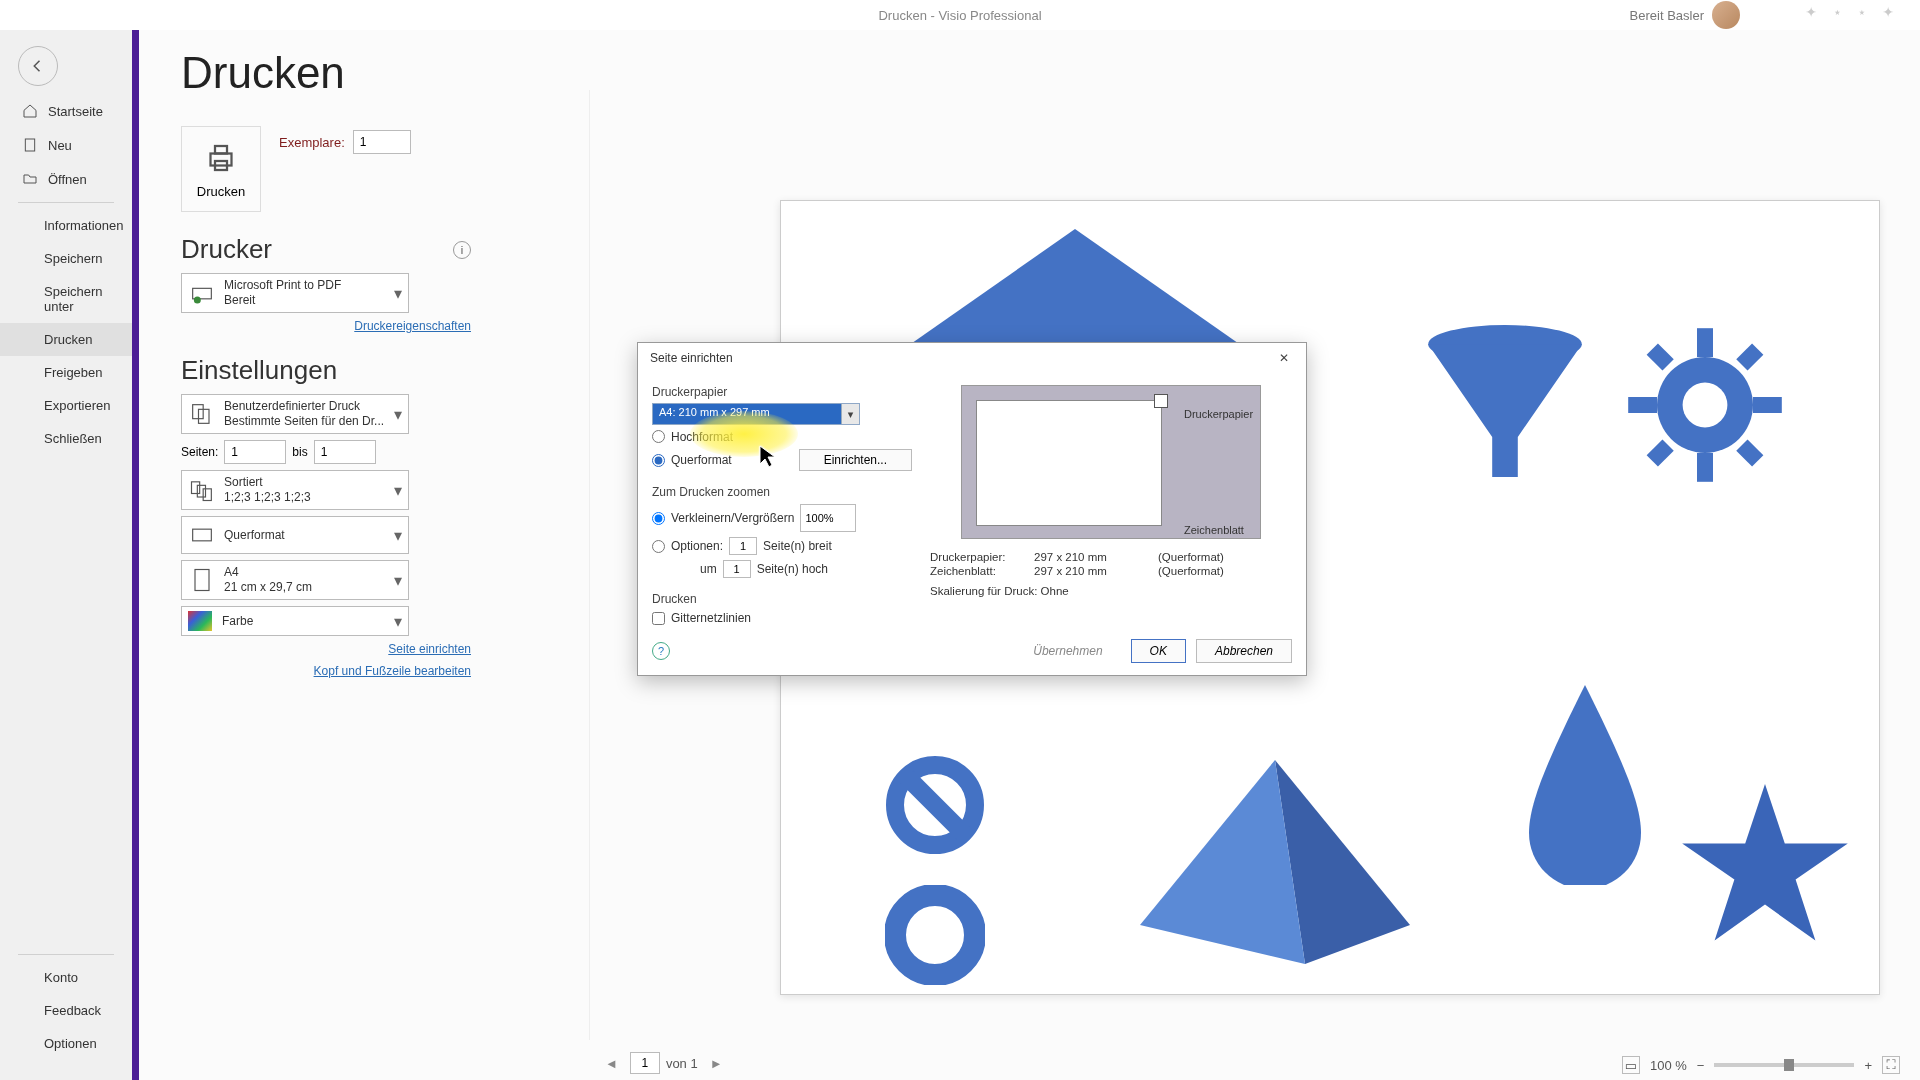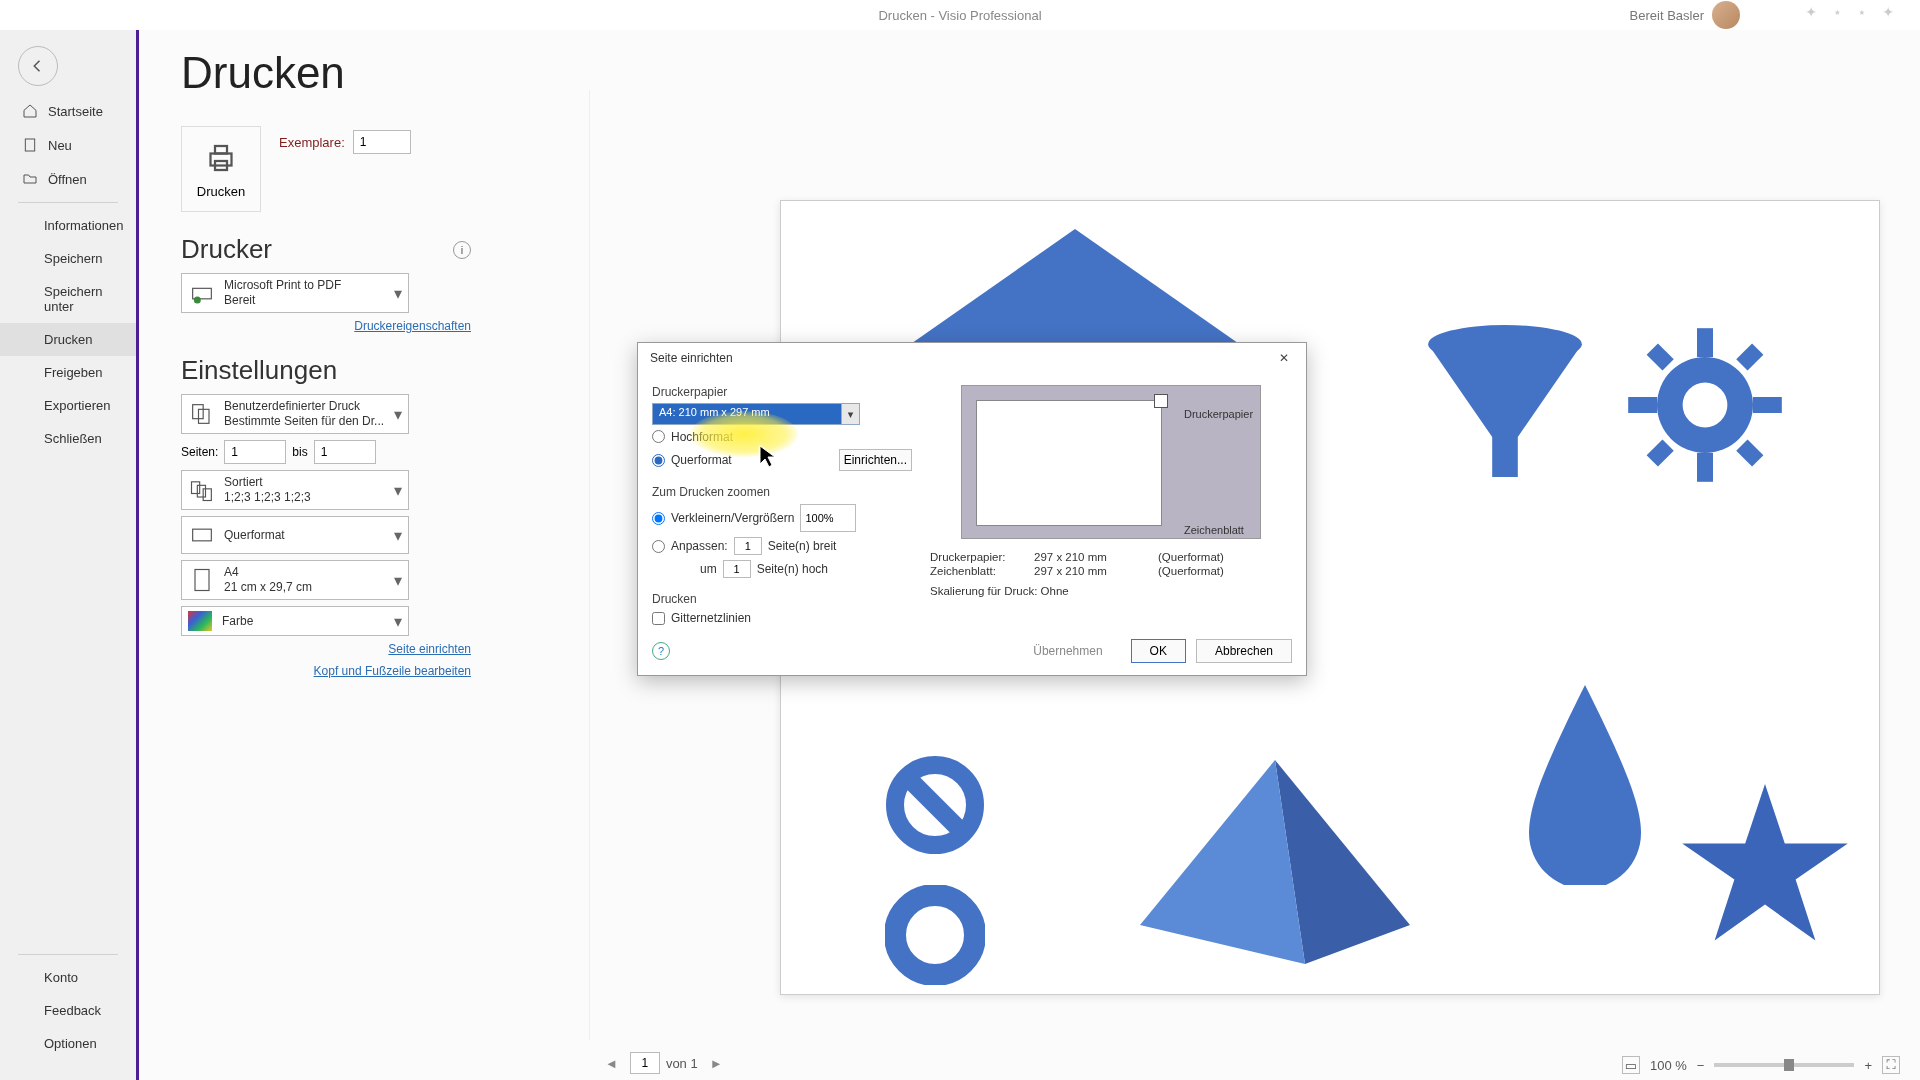--- a/index.html
+++ b/index.html
@@ -10,21 +10,21 @@
 .titlebar .title { margin: 0 auto; }
 .titlebar .user { position: absolute; right: 180px; display: flex; align-items: center; gap: 8px; color: #777; }
 .titlebar .avatar { width: 28px; height: 28px; border-radius: 50%; background: linear-gradient(135deg,#d8b090,#b88860); }
 .titlebar .decor { position: absolute; right: 20px; top: 4px; color: #ccc; font-size: 14px; letter-spacing: 6px; }
 
 
 .back-btn { position: absolute; left: 18px; top: 46px; width: 40px; height: 40px; border: 1px solid #bbb; border-radius: 50%; display: flex; align-items: center; justify-content: center; color: #555; z-index: 5; }
 .back-btn svg { width: 18px; height: 18px; }
 
 
-.sidebar { position: absolute; left: 0; top: 30px; bottom: 0; width: 139px; background: #f0f0f0; border-right: 3px solid #4c1d95; padding-top: 64px; display: flex; flex-direction: column; }
+.sidebar { position: absolute; left: 0; top: 30px; bottom: 0; width: 139px; background: #f0f0f0; border-right: 7px solid #4c1d95; padding-top: 64px; display: flex; flex-direction: column; }
 .sidebar .nav-item { display: flex; align-items: center; gap: 10px; padding: 9px 14px 9px 22px; font-size: 13px; color: #333; }
 .sidebar .nav-item.icon-item svg { width: 16px; height: 16px; }
 .sidebar .nav-item.selected { background: #e0e0e0; }
 .sidebar .divider { height: 1px; background: #d0d0d0; margin: 6px 18px; }
 .sidebar .noicon { padding-left: 44px; }
 .sidebar .bottom { margin-top: auto; margin-bottom: 20px; }
 
 
 .main { position: absolute; left: 139px; top: 30px; right: 0; bottom: 0; background: #fbfbfb; }
 .page-title { font-size: 44px; font-weight: 300; color: #222; margin: 18px 0 18px 42px; }
@@ -81,40 +81,40 @@
 .dialog .tabs { display: flex; gap: 10px; padding: 2px 10px; border-bottom: 1px solid #eee; }
 .dialog .tab { padding: 4px 3px; color: #555; font-size: 12px; }
 .dialog .tab.active { color: #000; border-bottom: 2px solid #888; }
 .dialog .body { display: flex; gap: 18px; padding: 12px 14px 4px 14px; }
 .dialog .left-col { width: 260px; }
 .dialog .group-label { margin-bottom: 4px; color: #444; }
 .dialog .paper-select { width: 208px; height: 22px; border: 1px solid #8fa8c7; background: #2a69c2; color: #fff; font-size: 11px; padding: 2px 6px; position: relative; }
 .dialog .paper-select .dd-btn { position: absolute; right: 0; top: 0; width: 18px; height: 100%; background: #e8e8e8; border-left: 1px solid #9ab; color: #444; display: flex; align-items: center; justify-content: center; }
 .dialog .radio-row { display: flex; align-items: flex-start; gap: 6px; margin-top: 5px; font-size: 12px; }
 .dialog .radio-row input { accent-color: #2a69c2; }
-.dialog .setup-btn { margin-left: auto; border: 1px solid #bbb; padding: 3px 4px; font-size: 12px; background: #fafafa; }
+.dialog .setup-btn { margin-left: auto; border: 1px solid #bbb; padding: 3px 24px; font-size: 12px; background: #fafafa; }
 .dialog .zoom-group { margin-top: 14px; }
 .dialog .zoom-row { display: flex; align-items: center; gap: 6px; margin-top: 5px; }
 .dialog .pct-select { width: 56px; height: 28px; border: 1px solid #bbb; font-size: 11px; padding: 1px 4px; background: #fff; }
 .dialog .tiny-input { width: 28px; height: 18px; border: 1px solid #bbb; font-size: 11px; padding: 0 3px; background: #fff; text-align: center; }
 .dialog .print-group { margin-top: 14px; }
 .dialog .right-col { flex: 1; }
 .dialog .mini-prev { width: 300px; height: 154px; background: #b8b4c3; border: 1px solid #999; margin: 0 auto; position: relative; }
 .dialog .mini-page { position: absolute; left: 14px; top: 14px; width: 186px; height: 126px; background: #fff; border: 1px solid #888; }
 .dialog .mini-corner { position: absolute; right: -7px; top: -7px; width: 14px; height: 14px; border: 1px solid #555; background: #fff; }
 .dialog .mini-lbl1 { position: absolute; left: 222px; top: 22px; font-size: 11px; }
 .dialog .mini-lbl2 { position: absolute; left: 222px; top: 138px; font-size: 11px; }
 .dialog .info-grid { margin-top: 12px; font-size: 11.5px; }
 .dialog .info-row { display: flex; gap: 14px; margin-bottom: 2px; }
 .dialog .info-row .k { width: 90px; }
 .dialog .info-row .v { width: 110px; }
 .dialog .info-row .o { }
 .dialog .footer { display: flex; justify-content: flex-end; gap: 10px; padding: 10px 14px 12px; align-items: center; }
 .dialog .help-ic { margin-right: auto; width: 18px; height: 18px; border: 1px solid #4a8; border-radius: 50%; color: #2a7dc2; display: flex; align-items: center; justify-content: center; font-size: 11px; }
-.dialog .btn { border: 1px solid #bbb; padding: 4px 18px; font-size: 12px; background: #fafafa; }
+.dialog .btn { border: 1px solid #bbb; padding: 4px 18px; font-size: 12px; background: #fafafa; font-style: italic; }
 .dialog .btn.primary { border: 1px solid #4472c4; }
 .dialog .btn.link { border: none; background: none; color: #888; }
 
 
 .highlight { position: absolute; left: 690px; top: 411px; width: 108px; height: 46px; background: radial-gradient(ellipse, rgba(255,240,60,0.95) 0%, rgba(255,240,60,0.55) 55%, rgba(255,240,60,0) 75%); border-radius: 50%; z-index: 200; pointer-events: none; }
 .cursor { position: absolute; left: 758px; top: 444px; z-index: 300; pointer-events: none; }
 .cursor svg { width: 24px; height: 24px; filter: drop-shadow(0 0 1px #fff); }
 
 svg { display: block; }
 </style>
@@ -394,21 +394,21 @@
 
       <div class="zoom-group">
         <div class="group-label">Zum Drucken zoomen</div>
         <div class="zoom-row">
           <input type="radio" name="zoom" checked="" style="">
           <span>Verkleinern/Vergrößern</span>
           <input class="pct-select" value="100%" style="">
         </div>
         <div class="zoom-row">
           <input type="radio" name="zoom" style="">
-          <span>Anpassen:</span>
+          <span>Optionen:</span>
           <input class="tiny-input" value="1" style="">
           <span>Seite(n) breit</span>
         </div>
         <div class="zoom-row" style="padding-left:48px;">
           <span>um</span>
           <input class="tiny-input" value="1" style="">
           <span>Seite(n) hoch</span>
         </div>
       </div>
 

